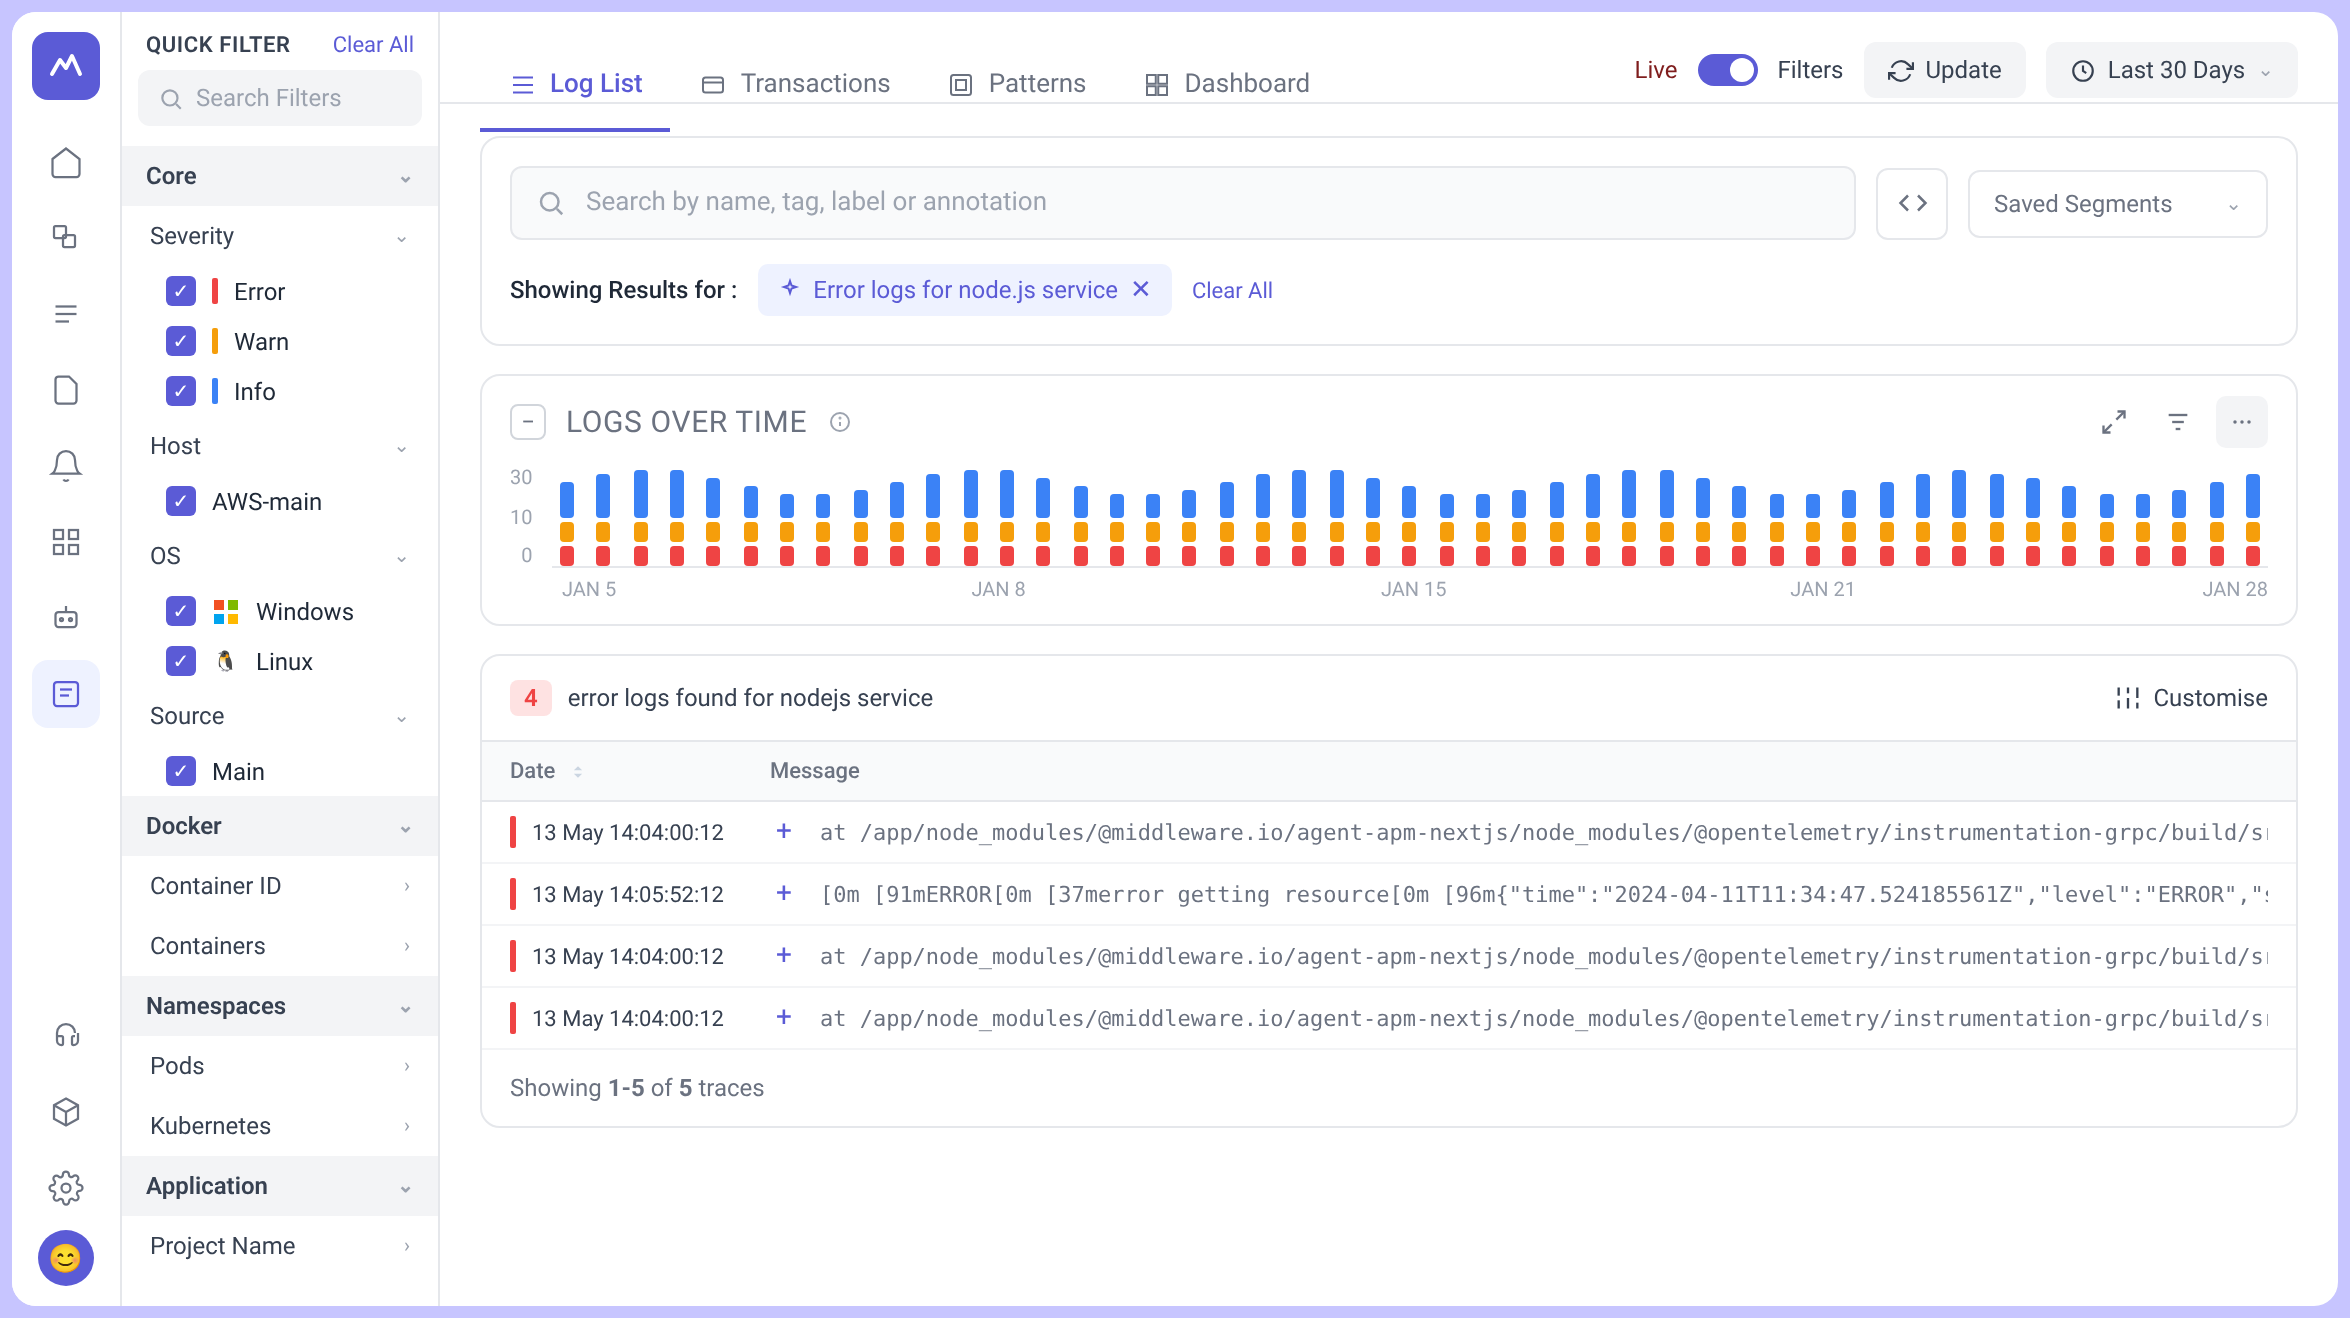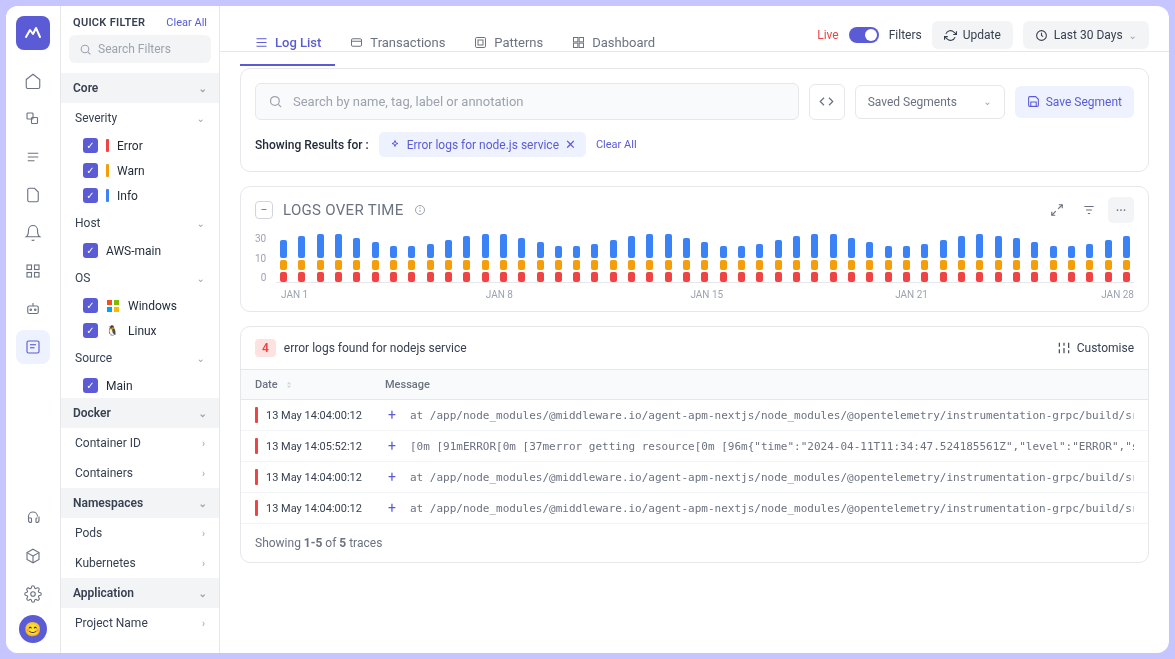--- a/index.html
+++ b/index.html
@@ -28,21 +28,21 @@
 .sev-err{background:#ef4444}
 .sev-warn{background:#f59e0b}
 .sev-info{background:#3b82f6}
 .os-ico{width:14px;height:14px;display:inline-flex;align-items:center;justify-content:center;font-size:10px}
 .main{flex:1;display:flex;flex-direction:column;overflow:hidden}
 .topbar{display:flex;align-items:flex-start;padding:15px 20px;border-bottom:1px solid #e5e7eb;height:46px}
 .tabs{display:flex;gap:0}
 .tab{display:flex;align-items:center;gap:6px;padding:14px 14px;font-size:13px;color:#6b7280;cursor:pointer;border-bottom:2px solid transparent}
 .tab.active{color:#5b5bd6;border-bottom-color:#5b5bd6;font-weight:500}
 .topbar-right{margin-left:auto;display:flex;align-items:center;gap:10px}
-.live{font-size:12px;color:#ef4444}
+.live{font-size:12px;color:#7f1d1d}
 .toggle{width:30px;height:16px;background:#5b5bd6;border-radius:10px;position:relative}
 .toggle::after{content:"";position:absolute;width:12px;height:12px;background:#fff;border-radius:50%;top:2px;right:2px}
 .history{font-size:12px;color:#374151}
 .pill-btn{display:flex;align-items:center;gap:6px;padding:7px 12px;background:#f3f4f6;border-radius:6px;font-size:12px;color:#374151;cursor:pointer}
 .content{padding:16px 20px;overflow-y:auto;flex:1}
 .search-card{border:1px solid #e5e7eb;border-radius:10px;padding:14px}
 .search-row{display:flex;gap:10px;align-items:center}
 .big-search{flex:1;display:flex;align-items:center;gap:10px;background:#f9fafb;border:1px solid #e5e7eb;border-radius:6px;padding:10px 12px;color:#9ca3af;font-size:13px}
 .icon-btn{width:36px;height:36px;border:1px solid #e5e7eb;border-radius:6px;display:flex;align-items:center;justify-content:center;color:#6b7280;cursor:pointer}
 .saved-seg{display:flex;align-items:center;justify-content:space-between;gap:8px;padding:9px 12px;border:1px solid #e5e7eb;border-radius:6px;font-size:12px;color:#6b7280;width:150px;cursor:pointer}
@@ -342,27 +342,20 @@
           <div class="icon-btn">
               <svg width="15" height="15" viewBox="0 0 24 24" fill="none" stroke="currentColor" stroke-width="2">
                 <polyline points="16 18 22 12 16 6"></polyline>
                 <polyline points="8 6 2 12 8 18"></polyline>
               </svg>
             </div>
           <div class="saved-seg">
               <span>Saved Segments</span>
               <span class="chev">⌄</span>
             </div>
-          <div class="save-btn">
-              <svg width="13" height="13" viewBox="0 0 24 24" fill="none" stroke="currentColor" stroke-width="2">
-                <path d="M19 21H5a2 2 0 01-2-2V5a2 2 0 012-2h11l5 5v11a2 2 0 01-2 2z"></path>
-                <polyline points="17 21 17 13 7 13 7 21"></polyline>
-              </svg>
-              <span>Save Segment</span>
-            </div>
         </div>
         <div class="result-row">
           <span style="font-weight:500">Showing Results for :</span>
           <div class="chip">
             <svg width="12" height="12" viewBox="0 0 24 24" fill="none" stroke="currentColor" stroke-width="2">
                 <path d="M12 3l1.5 4.5L18 9l-4.5 1.5L12 15l-1.5-4.5L6 9l4.5-1.5z"></path>
               </svg>
             <span>Error logs for node.js service</span>
             <span class="x">✕</span>
           </div>
@@ -643,21 +636,21 @@
                   <div class="seg" style="height: 10px; background: rgb(239, 68, 68);"></div>
                 </div>
                 <div class="bar-col">
                   <div class="seg" style="height: 22px; background: rgb(59, 130, 246);"></div>
                   <div class="seg" style="height: 10px; background: rgb(245, 158, 11);"></div>
                   <div class="seg" style="height: 10px; background: rgb(239, 68, 68);"></div>
                 </div>
               </div>
           </div>
           <div class="x-axis">
-            <span class="x-tick" style="left:0%">JAN 1</span>
+            <span class="x-tick" style="left:0%">JAN 5</span>
             <span class="x-tick" style="left:24%">JAN 8</span>
             <span class="x-tick" style="left:48%">JAN 15</span>
             <span class="x-tick" style="left:72%">JAN 21</span>
             <span class="x-tick" style="right:0">JAN 28</span>
           </div>
         </div>
       </div>
 
       <div class="log-card">
         <div class="log-hdr">

